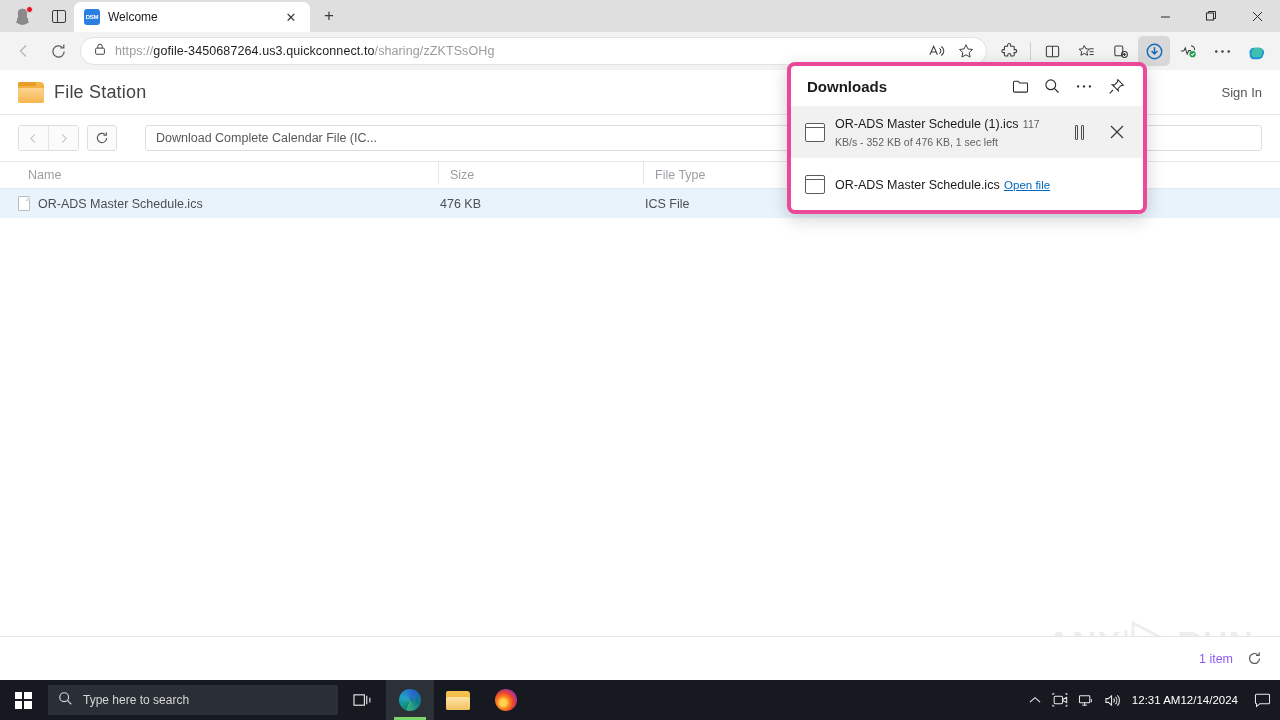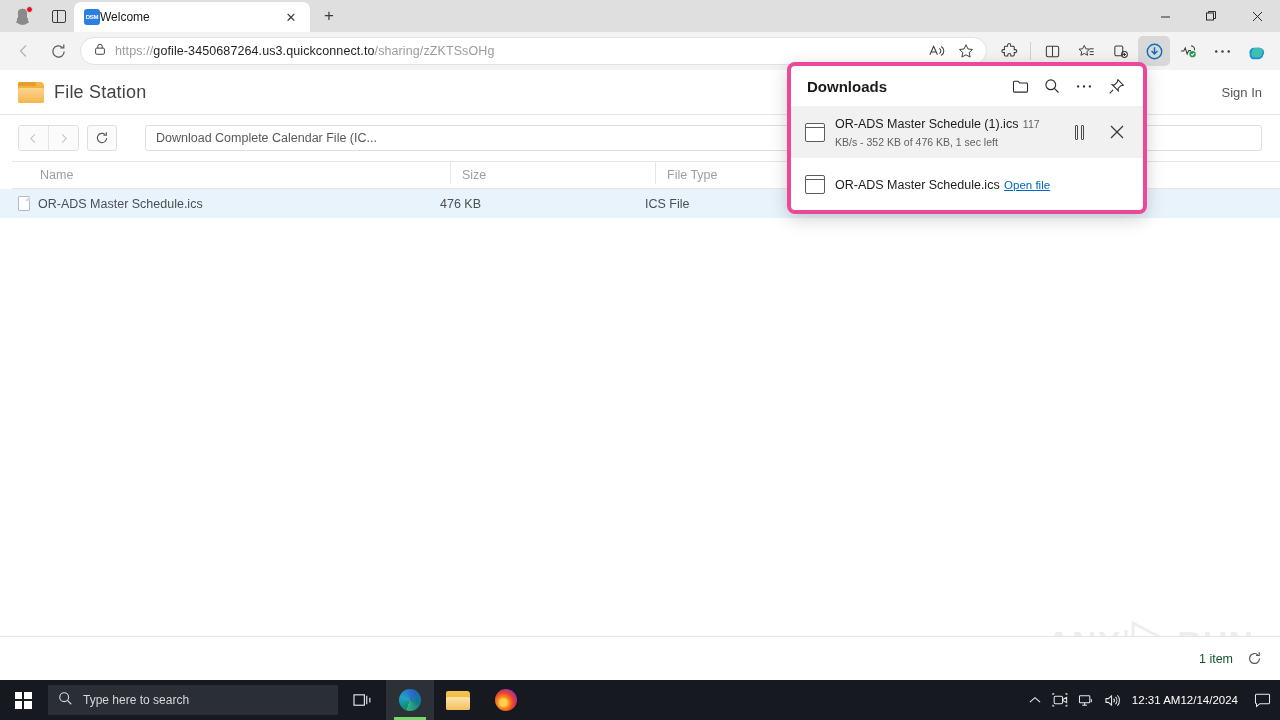--- a/index.html
+++ b/index.html
@@ -39,21 +39,21 @@
   .tab-split-btn .glyph {
     width:14px; height:13px; border:1.4px solid #3b3b3b; border-radius:2px;
     position:relative;
   }
   .tab-split-btn .glyph:before {
     content:""; position:absolute; left:4px; top:0; width:1.4px; height:11px; background:#3b3b3b;
   }
   .tab {
     height:30px; width:236px; background:#ffffff;
     border-radius:7px 7px 0 0;
-    display:flex; align-items:center; padding:0 8px 0 10px; gap:0;
+    display:flex; align-items:center; padding:0 8px 0 10px; gap:8px;
     position:relative;
   }
   .favicon {
     width:16px; height:16px; border-radius:3px; background:#2a7fe0;
     display:flex; align-items:center; justify-content:center; flex:none;
   }
   .favicon span { font-size:6px; color:#fff; font-weight:bold; letter-spacing:-0.2px; }
   .tab-title { font-size:12px; color:#1a1a1a; flex:1; white-space:nowrap; overflow:hidden; }
   .tab-close {
     width:22px; height:22px; border-radius:4px; display:flex; align-items:center; justify-content:center;
@@ -166,21 +166,21 @@
   }
   .viewtoggle .vt { width:26px; display:flex; align-items:center; justify-content:center; color:#56595c;}
   .viewtoggle .vsep { width:1px; background:#dcdee0; }
   .viewtoggle .vt.small { width:17px; font-size:8px; }
 
   
   .fs-table { width:100%; }
   .tb-head {
     display:flex; height:28px; align-items:center;
     border-top:1px solid #e4e6e8; border-bottom:1px solid #e4e6e8;
-    background:#fff; padding-left:28px;margin-left:12px;
+    background:#fff; padding-left:28px;
   }
   .tb-head .cell {
     font-size:12.5px; color:#9b9fa3; padding-left:0; position:relative;
   }
   .cell.c-name { width:410px; }
   .cell.c-size { width:205px; padding-left:12px; }
   .cell.c-type { width:255px; padding-left:12px; }
   .cell.c-date { width:360px; padding-left:12px; }
   .tb-head .cell.c-size:before,
   .tb-head .cell.c-type:before,
@@ -200,21 +200,21 @@
     content:""; position:absolute; right:-1px; top:-1px; border-width:0 0 5px 5px;
     border-style:solid; border-color:transparent transparent #d7dade transparent;
   }
 
   
   .fs-footer {
     position:absolute; left:0; bottom:0; width:1280px; height:44px;
     border-top:1px solid #e4e6e8; background:#fff;
     display:flex; align-items:center; justify-content:flex-end; padding-right:18px; gap:14px;
   }
-  .fs-footer .items { font-size:12.5px; color:#14532d; }
+  .fs-footer .items { font-size:12.5px; color:#8b5cf6; }
   .fs-footer .rf { color:#56595c; display:flex; align-items:center; }
 
   
   .watermark {
     position:absolute; right:26px; bottom:14px; display:flex; align-items:center; gap:2px;
     opacity:0.14; pointer-events:none; user-select:none;
   }
   .wm-text { font-size:34px; font-weight:bold; color:#7e8a97; letter-spacing:1px; }
   .wm-play {
     width:52px; height:46px; position:relative;

